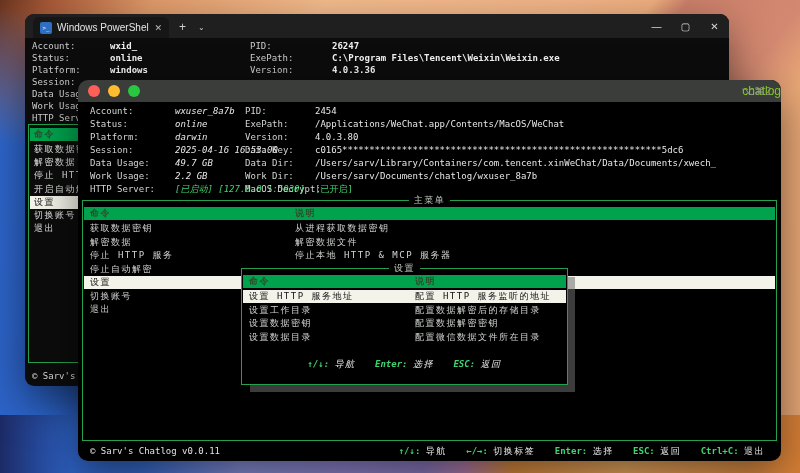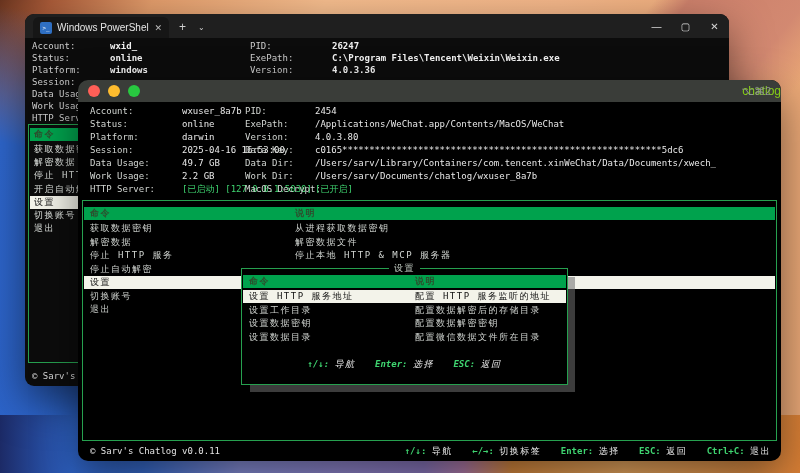--- a/index.html
+++ b/index.html
@@ -47,21 +47,21 @@
   .cl-bar { height:22px; background:#3a3d39; display:flex; align-items:center; position:relative;
             font-family:"Liberation Sans", sans-serif; }
   .lights { display:flex; gap:8px; margin-left:10px; }
   .light { width:12px; height:12px; border-radius:50%; }
   .light.r { background:#ff5f57; } .light.y { background:#febc2e; } .light.g { background:#28c840; }
   .cl-title { position:absolute; left:0; right:0; text-align:right; font-size:12px; color:#84cc16; }
   .cl-short { margin-left:auto; margin-right:10px; font-size:11px; color:#8f958f; z-index:1; }
   .cl-body { position:absolute; left:0; top:22px; right:0; bottom:0; font-size:9px; line-height:12px; color:#d2d6d2; }
   .cl-row { position:absolute; left:0; right:0; height:12px; white-space:nowrap; }
   .cl-row .l1 { position:absolute; left:12px; }
-  .cl-row .v1 { position:absolute; left:104px; color:#e8e8e8; }
+  .cl-row .v1 { position:absolute; left:97px; color:#e8e8e8;font-style:italic; }
   .cl-row .l2 { position:absolute; left:167px; }
   .cl-row .v2 { position:absolute; left:237px; color:#e8e8e8; }
   .green { color:#3fd470 !important; }
   .boxed { position:absolute; border:1px solid #26a04f; }
   #mainbox { left:4px; top:98px; width:695px; height:241px; }
   .legend { position:absolute; top:-7px; left:0; right:0; text-align:center; }
   .legend span { background:#000; padding:0 5px; color:#c2cbc2; letter-spacing:1.5px; }
   .trow { position:absolute; left:1px; right:1px; height:13px; white-space:nowrap; }
   .trow .c1 { position:absolute; left:6px; letter-spacing:1.5px; }
   .trow .c2 { position:absolute; letter-spacing:1.5px; }
@@ -70,21 +70,21 @@
   .tsel { background:#f3f3ea; color:#111; }
   #modal { left:163px; top:166px; width:327px; height:117px; background:#000; z-index:3;
            box-shadow:8px 8px 0 -1px rgba(110,110,110,.55); }
   #modal .c2 { left:172px; }
   .m-footer { position:absolute; left:0; right:0; top:89px; text-align:center; white-space:nowrap; color:#e8e8e8;font-style:italic; }
   .m-footer .k { color:#3fd470; font-weight:bold; }
   .m-footer b { font-weight:normal; letter-spacing:1.5px; }
   .hintsep { display:inline-block; width:14px; }
   .cl-status { position:absolute; left:0; right:0; top:341px; height:16px; }
   .cl-status .left { position:absolute; left:12px; top:2px; color:#e2e2e2; white-space:nowrap; }
-  .cl-status .hints { position:absolute; right:10px; top:2px; white-space:nowrap; color:#e8e8e8;margin-left:24px; }
+  .cl-status .hints { position:absolute; right:16px; top:2px; white-space:nowrap; color:#e8e8e8;margin-left:24px; }
   .cl-status .k { color:#3fd470; font-weight:bold; }
   .cl-status b { font-weight:normal; letter-spacing:1.5px; }
 </style>
 </head>
 <body>
 
 <div class="wallpaper"></div>
 
 <section class="window" id="ps">
   <header class="ps-bar">
@@ -194,20 +194,21 @@
         <span class="v2">/Users/sarv/Documents/chatlog/wxuser_8a7b</span>
       </div>
     <div class="cl-row" style="top:81px">
         <span class="l1">HTTP Server:</span>
         <span class="v1 green">[已启动] [127.0.0.1:5030]</span>
         <span class="l2">MacOS Decrypt:</span>
         <span class="v2 green">[已开启]</span>
       </div>
 
     <div class="boxed" id="mainbox">
+      <div class="legend"><span>主菜单</span></div>
       <div class="trow thead" style="top:6px">
           <span class="c1">命令</span>
           <span class="c2">说明</span>
         </div>
       <div class="trow" style="top:21px">
           <span class="c1">获取数据密钥</span>
           <span class="c2">从进程获取数据密钥</span>
         </div>
       <div class="trow" style="top:34.5px">
           <span class="c1">解密数据</span>

